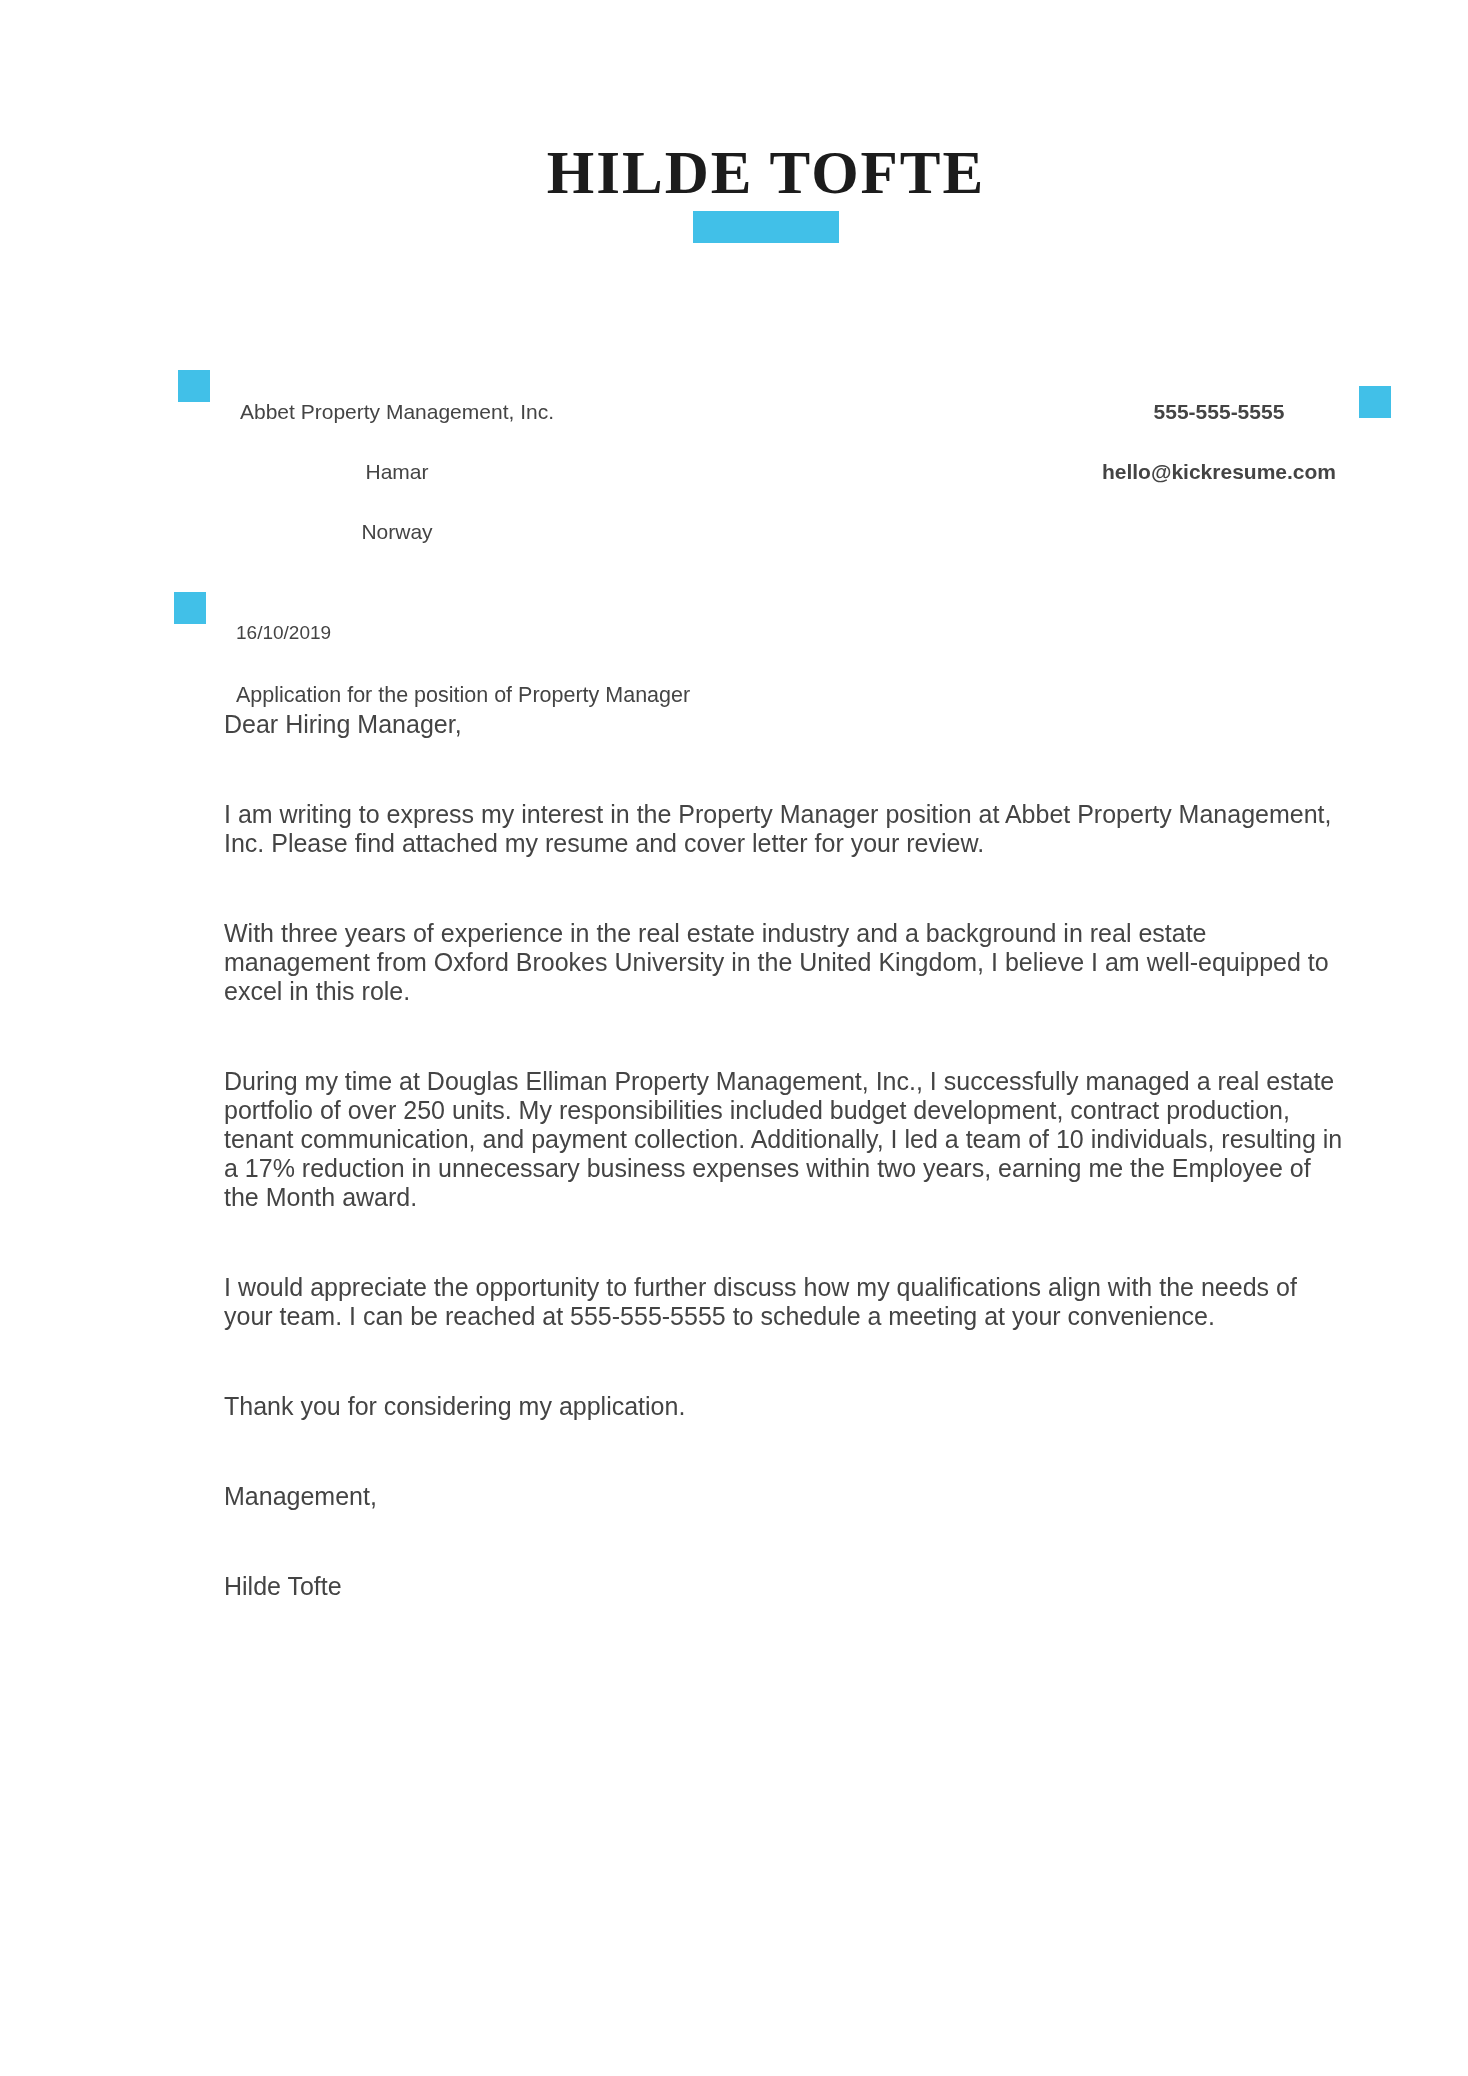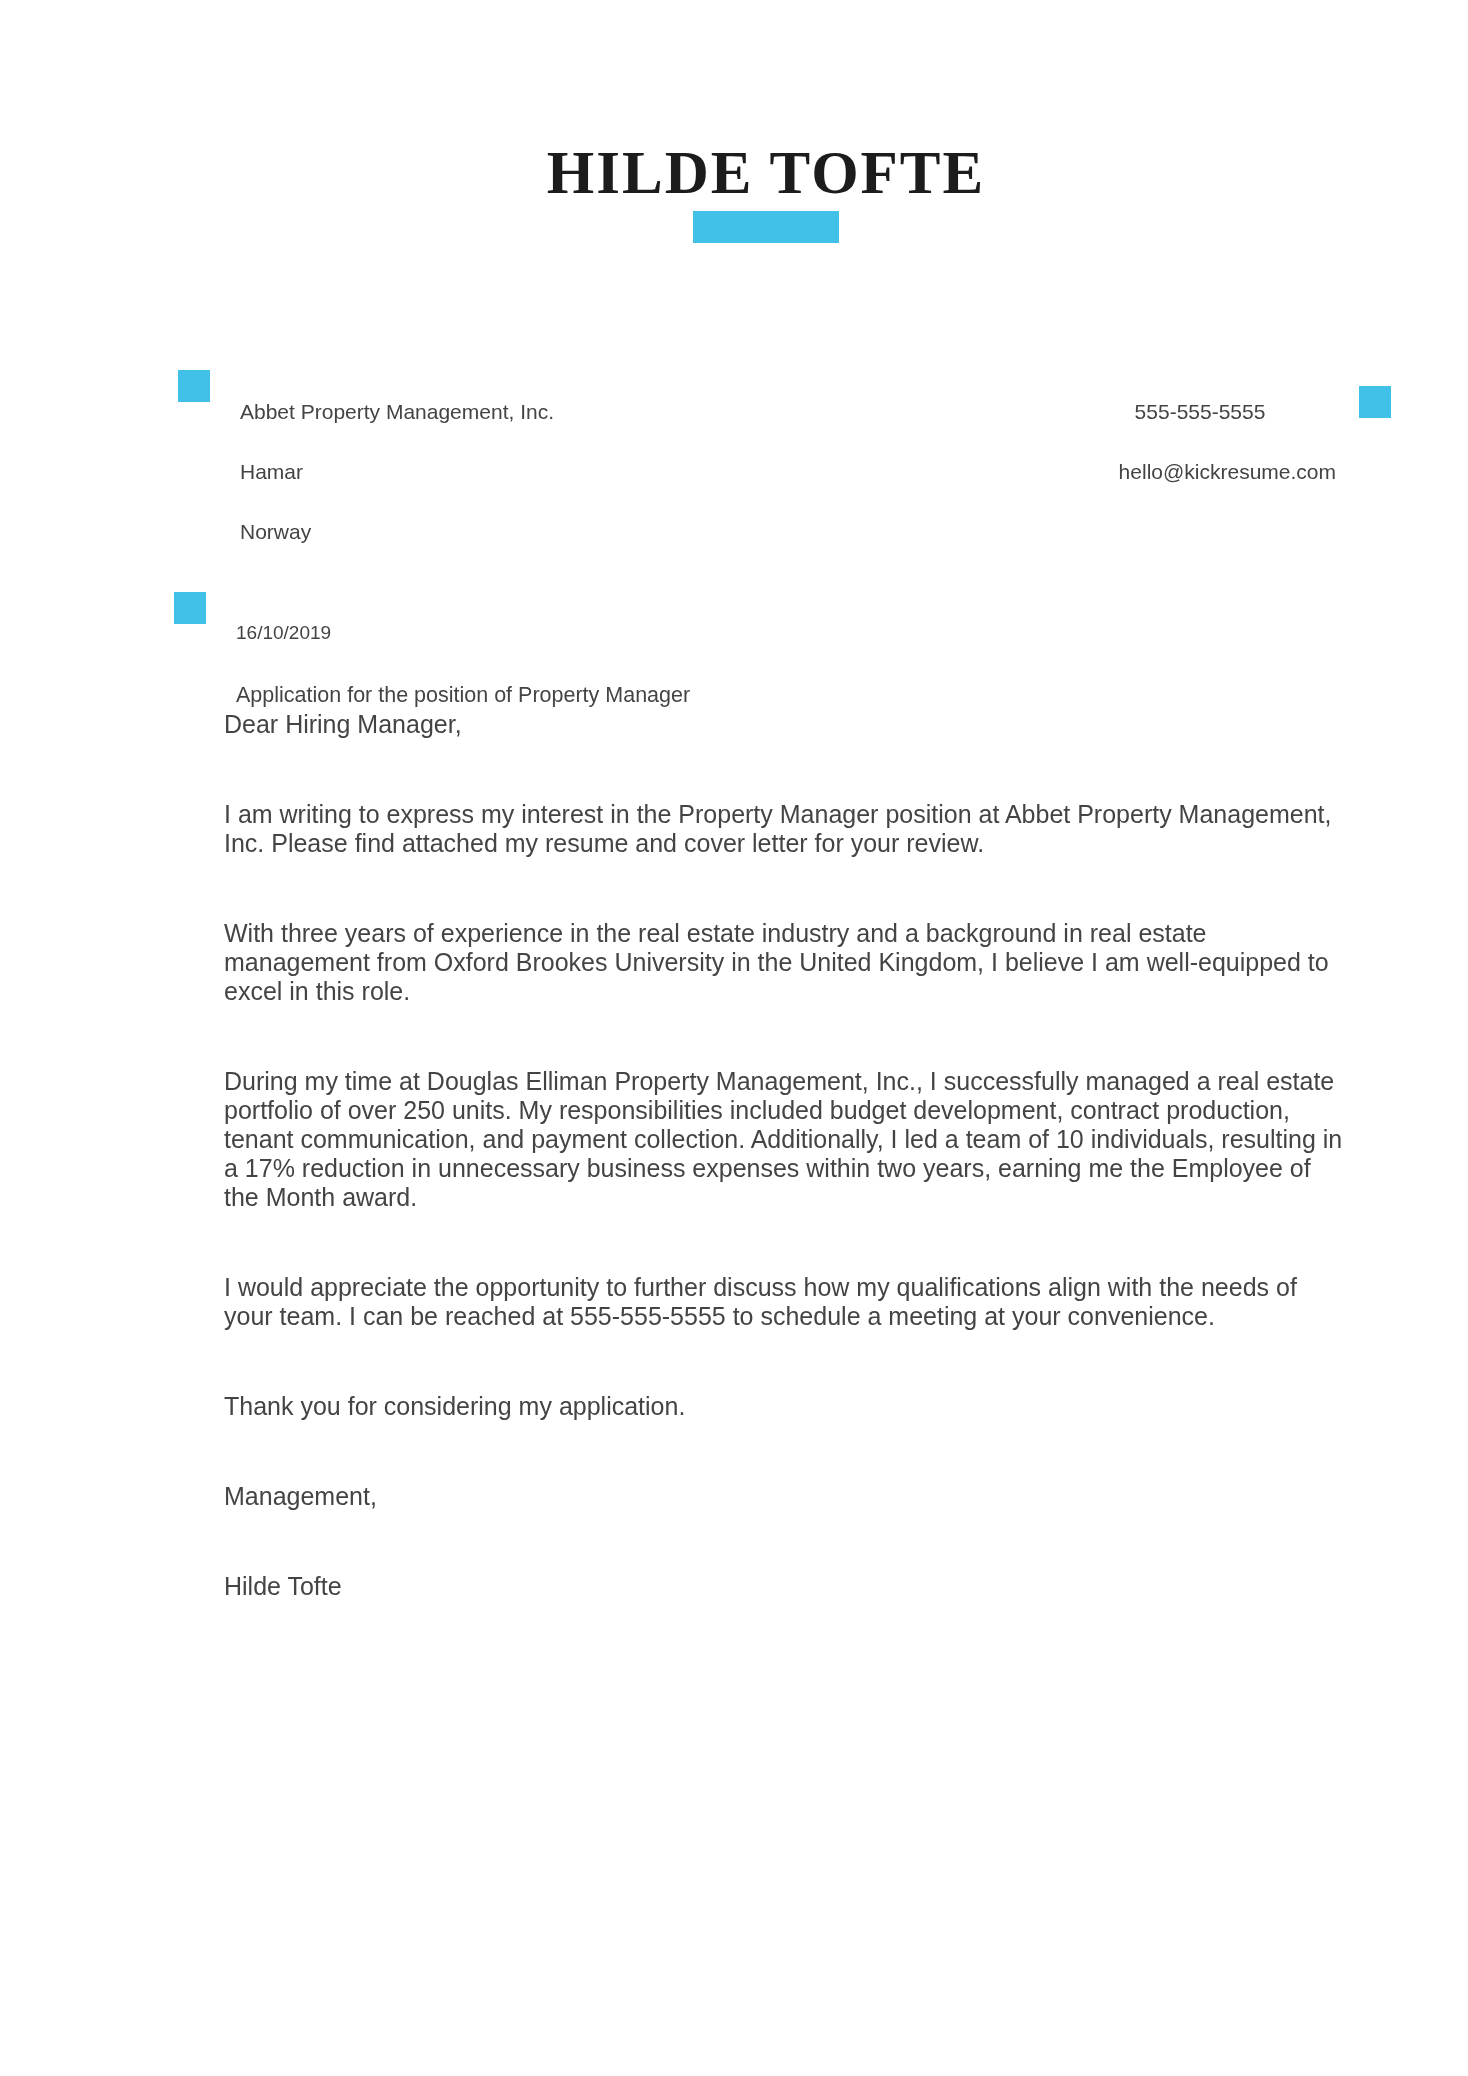--- a/index.html
+++ b/index.html
@@ -44,22 +44,22 @@
     position: absolute;
     top: 318px;
     left: 160px;
     right: 116px;
     display: flex;
     justify-content: space-between;
     align-items: flex-start;
     font-size: 21px;
     line-height: 28px;
   }
-  .recipient-block { position: relative; text-align: left; }
-  .sender-block { position: relative; text-align: left; }
+  .recipient-block { position: relative; text-align: center; }
+  .sender-block { position: relative; text-align: center; font-weight: bold; }
   .accent-square {
     display: block;
     width: 22px;
     height: 20px;
     background: var(--accent);
   }
   .recipient-block .accent-square {
     position: absolute;
     left: -30px;
     top: 4px;

